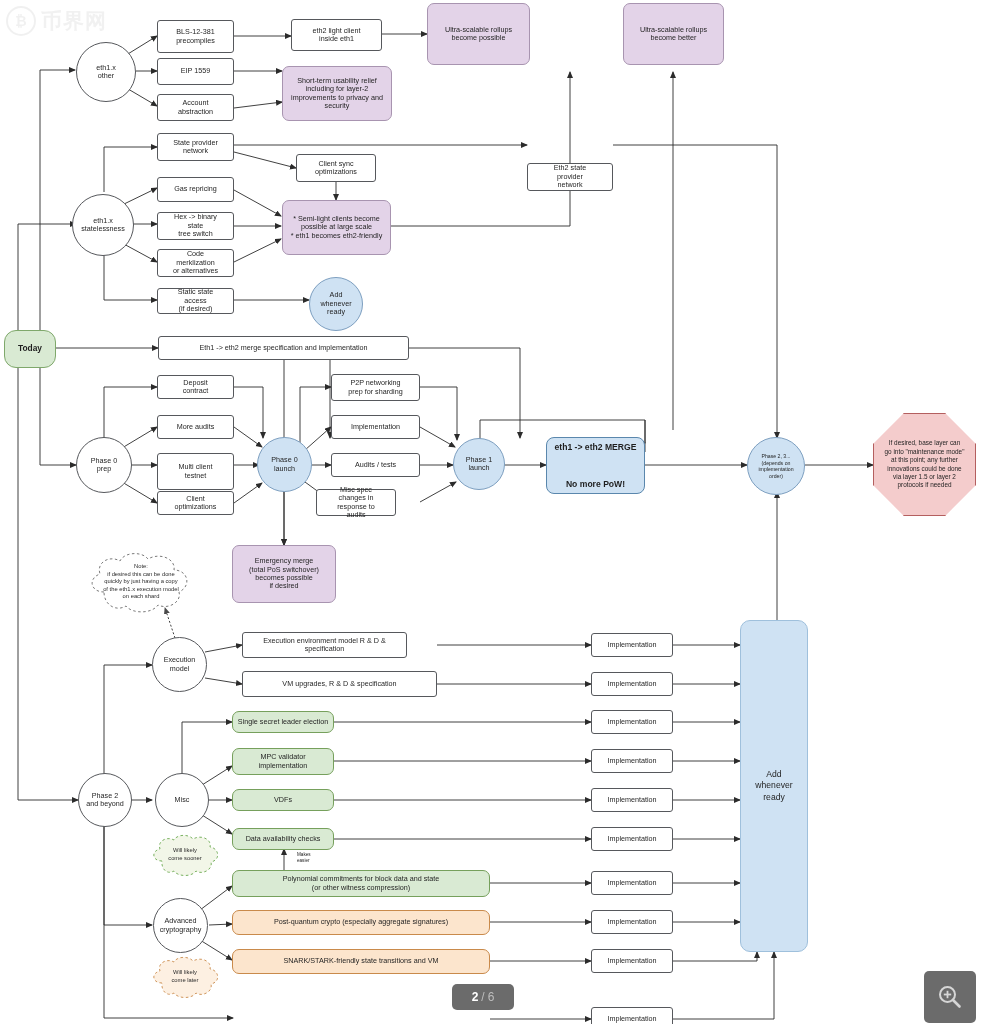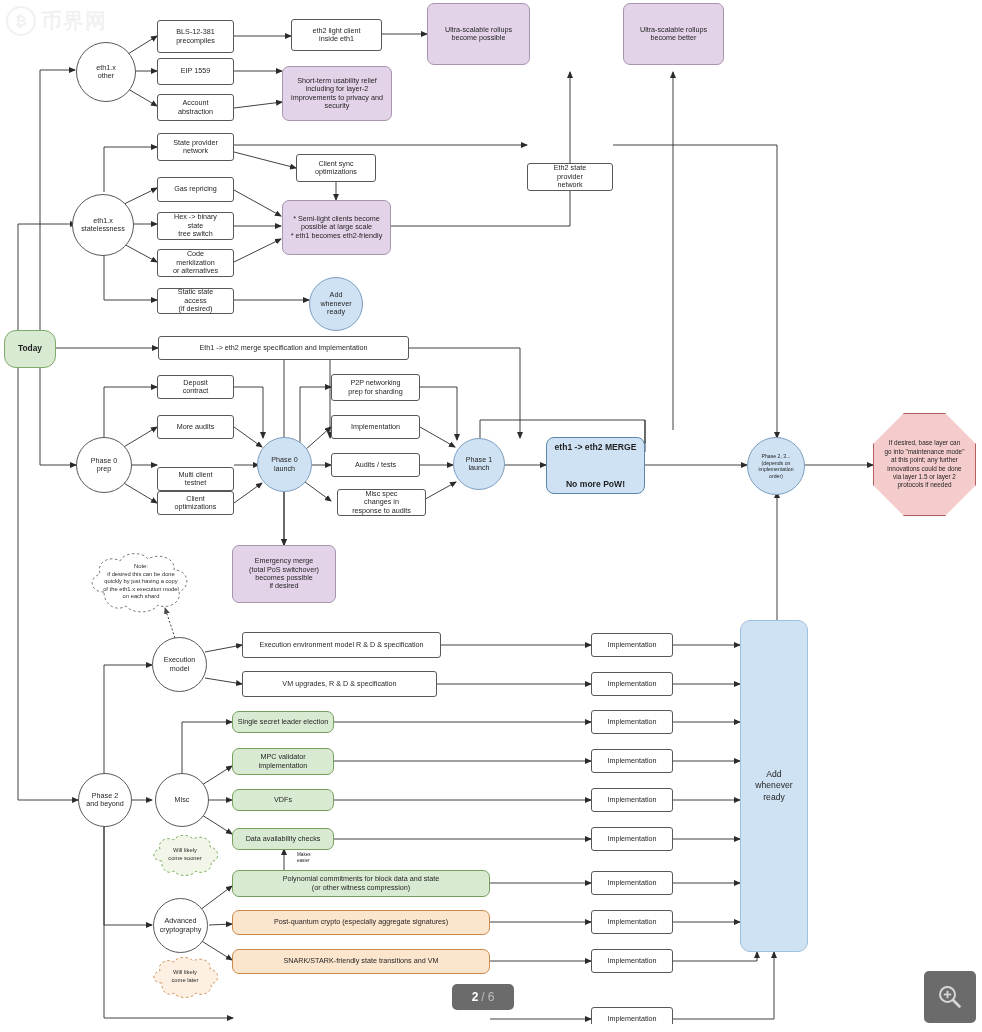--- a/index.html
+++ b/index.html
@@ -369,31 +369,31 @@
 
   <div class="node rect" style="left:527px;top:131px;width:86px;height:28px;margin-top:32px;">Eth2 state provider
 network</div>
 
   <div class="node rect" style="left:158px;top:336px;width:251px;height:24px;">Eth1 -&gt; eth2 merge specification and implementation</div>
 
   <div class="node circle" style="left:76px;top:437px;width:56px;height:56px;">Phase 0
 prep</div>
   <div class="node rect" style="left:157px;top:375px;width:77px;height:24px;">Deposit contract</div>
   <div class="node rect" style="left:157px;top:415px;width:77px;height:24px;">More audits</div>
-  <div class="node rect" style="left:157px;top:467px;width:77px;height:24px;">Multi client testnet</div>
+  <div class="node rect" style="left:157px;top:453px;width:77px;height:37px;">Multi client testnet</div>
   <div class="node rect" style="left:157px;top:491px;width:77px;height:24px;">Client optimizations</div>
 
   <div class="node circle blue" style="left:257px;top:437px;width:55px;height:55px;">Phase 0
 launch</div>
 
   <div class="node rect" style="left:331px;top:374px;width:89px;height:27px;">P2P networking
 prep for sharding</div>
   <div class="node rect" style="left:331px;top:415px;width:89px;height:24px;">Implementation</div>
   <div class="node rect" style="left:331px;top:453px;width:89px;height:24px;">Audits / tests</div>
-  <div class="node rect" style="left:337px;top:489px;width:89px;height:27px;">Misc spec changes in
+  <div class="node rect" style="left:316px;top:489px;width:80px;height:27px;">Misc spec changes in
 response to audits</div>
 
   <div class="node circle blue" style="left:453px;top:438px;width:52px;height:52px;">Phase 1
 launch</div>
 
   <div class="node rounded purple" style="left:232px;top:545px;width:104px;height:58px;">Emergency merge
 (total PoS switchover)
 becomes possible
 if desired</div>
 
@@ -421,21 +421,21 @@
 
   <div class="node octagon" style="left:873px;top:413px;width:103px;height:103px;">If desired, base layer can
 go into "maintenance mode"
 at this point; any further
 innovations could be done
 via layer 1.5 or layer 2
 protocols if needed</div>
 
   <div class="node circle" style="left:152px;top:637px;width:55px;height:55px;">Execution
 model</div>
-  <div class="node rect" style="left:242px;top:632px;width:199px;height:26px;">Execution environment model R &amp; D &amp; specification</div>
+  <div class="node rect" style="left:242px;top:632px;width:165px;height:26px;">Execution environment model R &amp; D &amp; specification</div>
   <div class="node rect" style="left:242px;top:671px;width:195px;height:26px;">VM upgrades, R &amp; D &amp; specification</div>
 
   <div class="node circle" style="left:78px;top:773px;width:54px;height:54px;">Phase 2
 and beyond</div>
   <div class="node circle" style="left:155px;top:773px;width:54px;height:54px;">Misc</div>
   <div class="node circle" style="left:153px;top:898px;width:55px;height:55px;">Advanced
 cryptography</div>
 
   <div class="node rounded greenbox" style="left:232px;top:711px;width:102px;height:22px;">Single secret leader election</div>
   <div class="node rounded greenbox" style="left:232px;top:748px;width:102px;height:27px;">MPC validator

